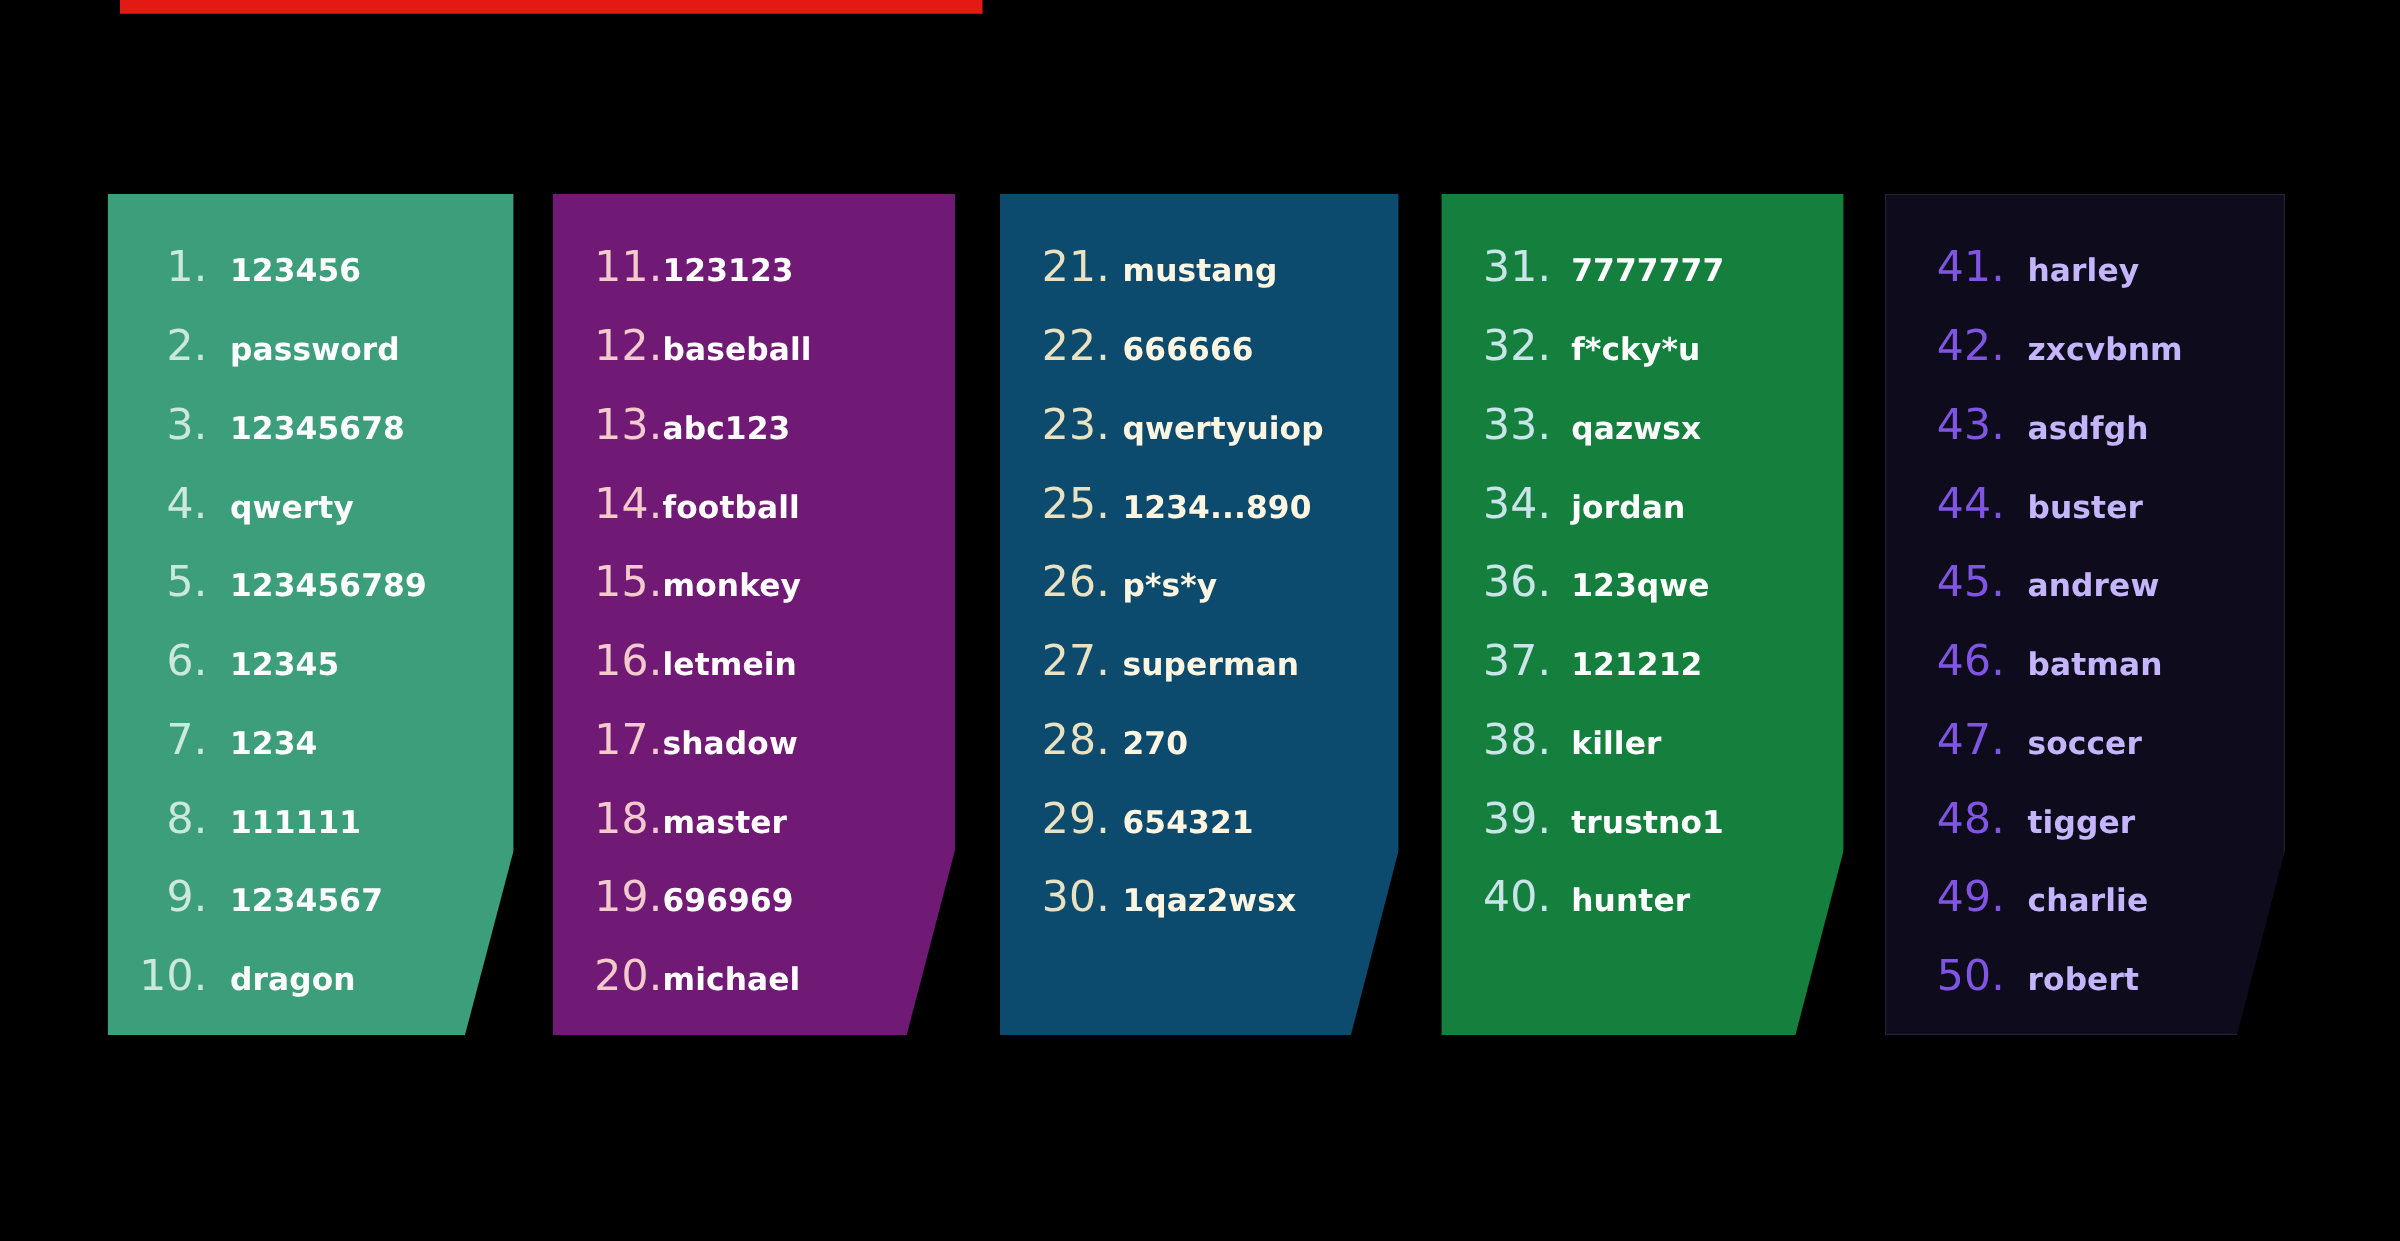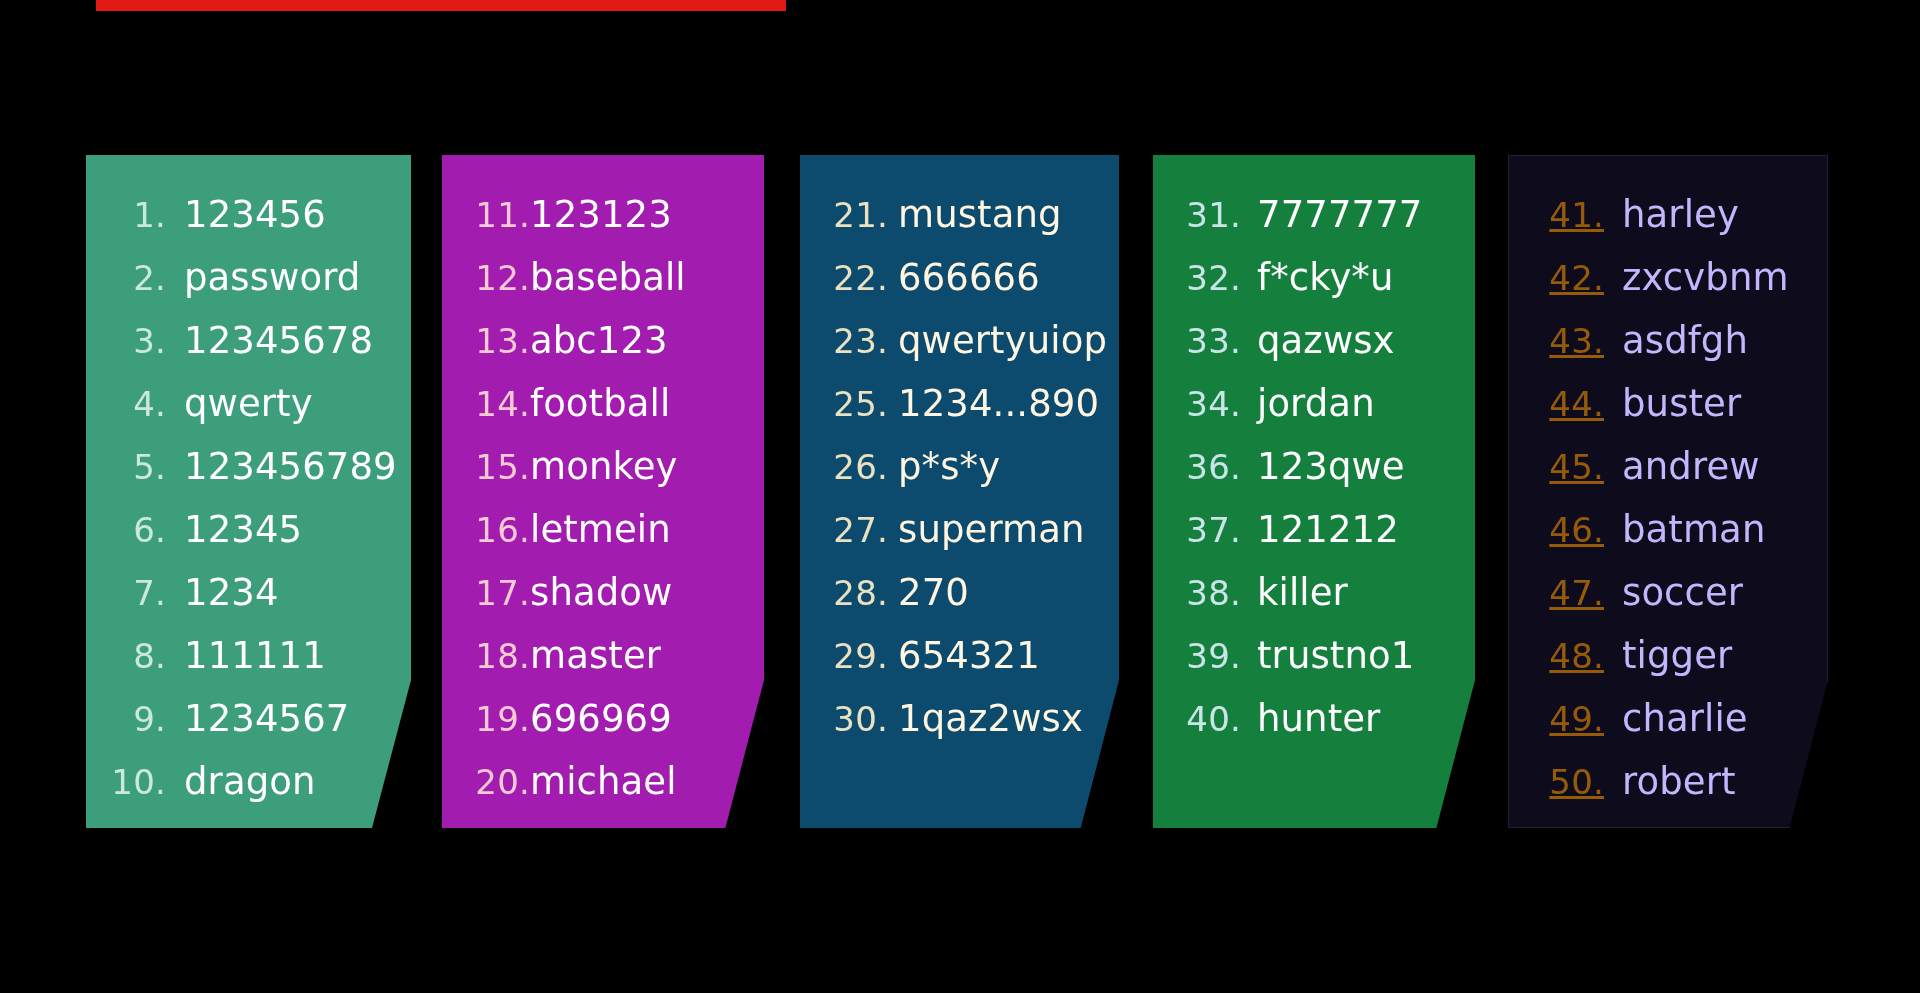--- a/index.html
+++ b/index.html
@@ -68,46 +68,46 @@
     display: inline-block;
     text-align: right;
     font-size: 34px;
     font-weight: 400;
     letter-spacing: 0.2px;
     opacity: 0.92;
   }
 
   .pw {
     display: inline-block;
-    font-size: 37px;
-    font-weight: 400;
+    font-size: 25px;
+    font-weight: 700;
     letter-spacing: 0.1px;
   }
 
   
   #card-1 { left: 86px;   width: 325px;  height: 673px; background: #3d9e7c; }
-  #card-2 { left: 442px;  width: 322px;  height: 673px; background: #a21caf; }
+  #card-2 { left: 442px;  width: 322px;  height: 673px; background: #701a75; }
   #card-3 { left: 800px;  width: 319px;  height: 673px; background: #0c4a6e; }
   #card-4 { left: 1153px; width: 322px;  height: 673px; background: #15803d; }
   #card-5 { left: 1508px; width: 320px;  height: 673px; background: #0e0c1c; }
 
   
   #card-1 .rank { color: #d7f0e5; width: 56px; margin-left: 24px; }
   #card-1 .pw   { color: #ffffff; margin-left: 18px; }
 
   #card-2 .rank { color: #ffd9d4; width: 66px; margin-left: 22px; }
   #card-2 .pw   { color: #ffffff; }
 
   #card-3 .rank { color: #fdeec9; width: 66px; margin-left: 22px; }
   #card-3 .pw   { color: #fff6e2; margin-left: 10px; }
 
   #card-4 .rank { color: #d9eef8; width: 66px; margin-left: 22px; }
   #card-4 .pw   { color: #ffffff; margin-left: 16px; }
 
-  #card-5 .rank { color: #a16207; width: 66px; margin-left: 30px; text-decoration: underline; }
+  #card-5 .rank { color: #8b5cf6; width: 66px; margin-left: 30px; }
   #card-5 .pw   { color: #c4b5fd; margin-left: 18px; }
 
   
   #card-5 { box-shadow: inset 0 0 0 1px rgba(120,130,170,0.18); }
 </style>
 </head>
 <body>
 
 <div id="stage">
 

